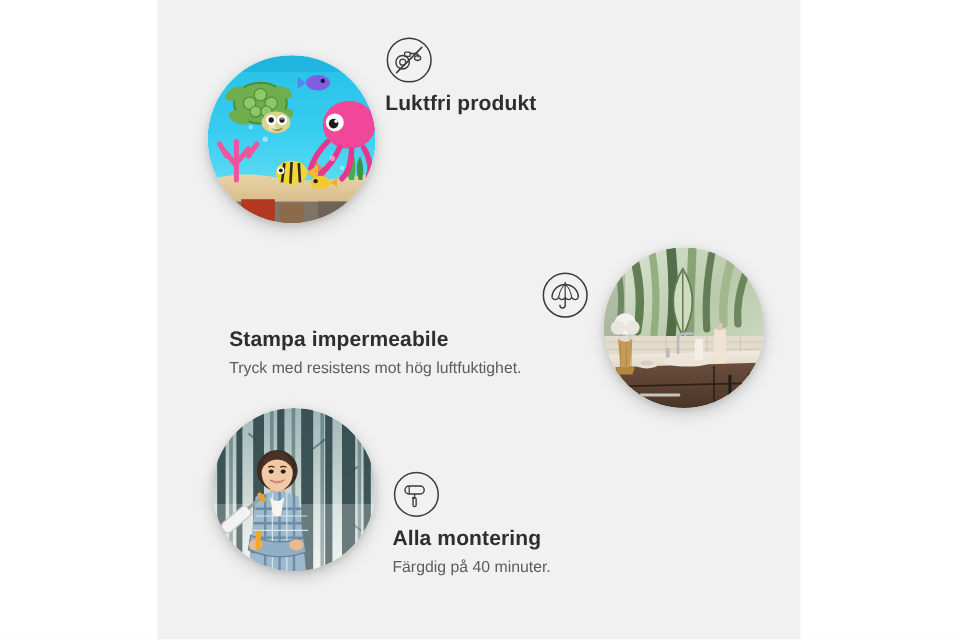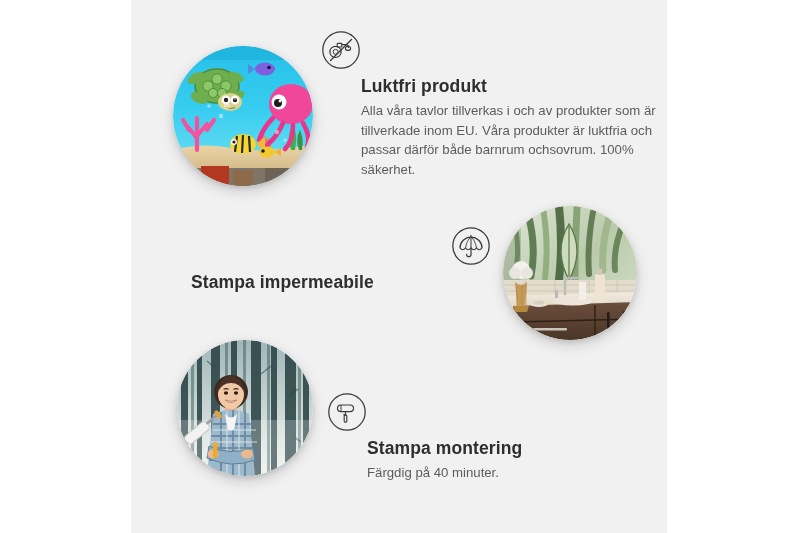--- a/index.html
+++ b/index.html
@@ -67,21 +67,21 @@
   
   .photo-circle {
     position: absolute;
     border-radius: 50%;
     overflow: hidden;
     box-shadow: 0 5px 14px rgba(0,0,0,0.16), 0 2px 5px rgba(0,0,0,0.10);
   }
   .photo-circle svg { display: block; }
 
   
-  .align-left   { text-align: left; margin-left: 40px; }
+  .align-left   { text-align: left; }
   .align-right  { text-align: left; }
 </style>
 </head>
 <body>
 
 <div class="canvas">
   <div class="panel">
 
     <div class="photo-circle" style="left:42px; top:46px; width:140px; height:140px;">
       <svg viewBox="0 0 140 140" width="140" height="140" aria-hidden="true">
@@ -214,21 +214,20 @@
           <path d="M20.8 14.6 h4.4 a2.2 2.2 0 0 1 2.2 2.2 v0.6" fill="none" stroke="#3a3a3a" stroke-width="1.1" stroke-linecap="round"></path>
           <ellipse cx="27" cy="18.4" rx="2.6" ry="2" fill="none" stroke="#3a3a3a" stroke-width="1.1"></ellipse>
 
           <circle cx="14.6" cy="21.8" r="2.5" fill="none" stroke="#3a3a3a" stroke-width="1"></circle>
 
           <line x1="9.5" y1="30.5" x2="30.5" y2="9.5" stroke="#3a3a3a" stroke-width="1.3" stroke-linecap="round"></line>
         </svg>
       </div>
       <div class="feature-text align-left" style="left:0px; top:46px; width:320px;">
         <div class="feature-title">Luktfri produkt</div>
-        <div class="feature-body">Alla våra tavlor tillverkas i och av produkter som är tillverkade inom EU. Våra produkter är luktfria och passar därför både barnrum ochsovrum. 100% säkerhet.</div>
       </div>
     </div>
 
     <div class="photo-circle" style="left:372px; top:206px; width:134px; height:134px;">
       <svg viewBox="0 0 134 134" width="134" height="134" aria-hidden="true">
         <defs>
           <clipPath id="clipBath">
               <circle cx="67" cy="67" r="67"></circle>
             </clipPath>
           <linearGradient id="wallG" x1="0" y1="0" x2="1" y2="1">
@@ -329,20 +328,21 @@
           <path d="M14.5 22 q1.4 -8 5.5 -11" fill="none" stroke="#3a3a3a" stroke-width="0.9"></path>
           <path d="M25.5 22 q-1.4 -8 -5.5 -11" fill="none" stroke="#3a3a3a" stroke-width="0.9"></path>
 
           <path d="M20 22 v6.4 a2.2 2.2 0 0 1 -4.4 0" fill="none" stroke="#3a3a3a" stroke-width="1.2" stroke-linecap="round"></path>
 
           <path d="M20 11 v-1.6" stroke="#3a3a3a" stroke-width="1.1" stroke-linecap="round"></path>
         </svg>
       </div>
       <div class="feature-text align-right" style="left:0px; top:46px; width:300px;">
         <div class="feature-title">Stampa impermeabile</div>
+        <div class="feature-body">Tryck med resistens mot hög luftfuktighet.</div>
       </div>
     </div>
 
     <div class="photo-circle" style="left:46px; top:340px; width:136px; height:136px;">
       <svg viewBox="0 0 136 136" width="136" height="136" aria-hidden="true">
         <defs>
           <clipPath id="clipFor">
               <circle cx="68" cy="68" r="68"></circle>
             </clipPath>
           <linearGradient id="forestG" x1="0" y1="0" x2="0" y2="1">
@@ -446,19 +446,19 @@
 
           <line x1="14" y1="13" x2="14" y2="19.6" stroke="#3a3a3a" stroke-width="1"></line>
 
           <path d="M18.5 19.6 v3.2 h-0.4" fill="none" stroke="#3a3a3a" stroke-width="1.15"></path>
           <path d="M18.5 22.8 h-2.2" fill="none" stroke="#3a3a3a" stroke-width="1.15"></path>
 
           <rect x="17.2" y="22.8" width="2.6" height="7.4" rx="1.3" fill="none" stroke="#3a3a3a" stroke-width="1.15"></rect>
         </svg>
       </div>
       <div class="feature-text align-left" style="left:0px; top:46px; width:300px;">
-        <div class="feature-title">Stampa montering</div>
+        <div class="feature-title">Alla montering</div>
         <div class="feature-body">Färgdig på 40 minuter.</div>
       </div>
     </div>
 
   </div>
 </div>
 
 </body></html>

